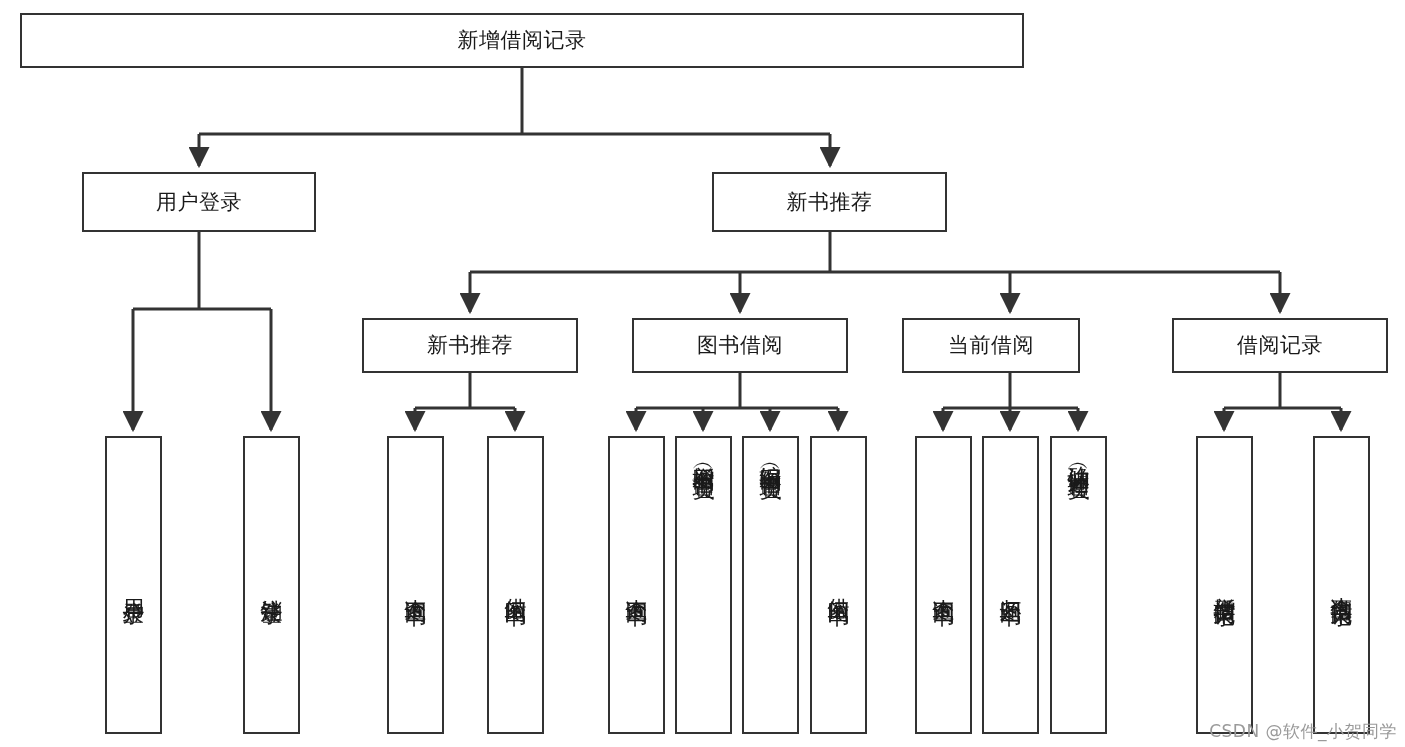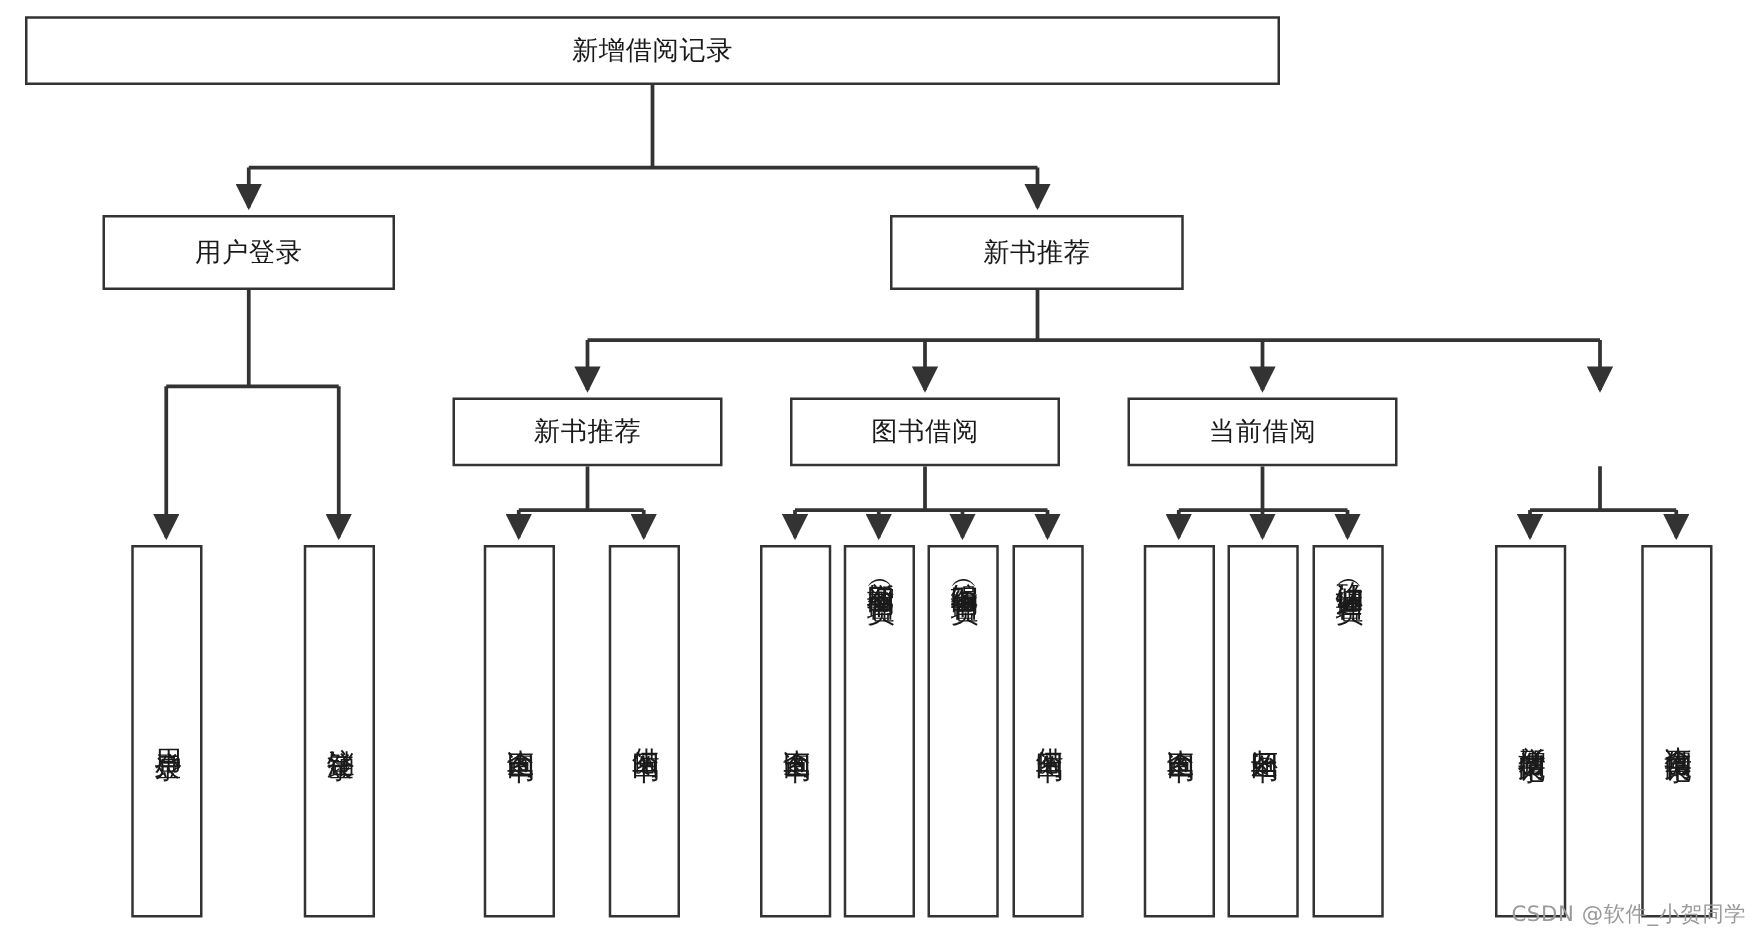--- a/index.html
+++ b/index.html
@@ -135,22 +135,25 @@
   <div class="node horiz" style="left:712px; top:172px; width:235px; height:60px;">
     <span class="label">新书推荐</span>
   </div>
 
   <div class="node horiz" style="left:632px; top:318px; width:216px; height:55px;">
     <span class="label">图书借阅</span>
   </div>
   <div class="node horiz" style="left:362px; top:318px; width:216px; height:55px;">
     <span class="label">新书推荐</span>
   </div>
-  <div class="node horiz" style="left:902px; top:318px; width:216px; height:55px;">
+  <div class="node horiz" style="left:902px; top:318px; width:178px; height:55px;">
     <span class="label">当前借阅</span>
+  </div>
+  <div class="node horiz" style="left:1172px; top:318px; width:216px; height:55px;">
+    <span class="label">借阅记录</span>
   </div>
 
   <div class="node vert midpad" style="left:105px; top:436px; width:57px; height:298px;">
     <span class="label">用户登录</span>
   </div>
   <div class="node vert midpad" style="left:243px; top:436px; width:57px; height:298px;">
     <span class="label">注销登录</span>
   </div>
 
   <div class="node vert midpad" style="left:387px; top:436px; width:57px; height:298px;">

